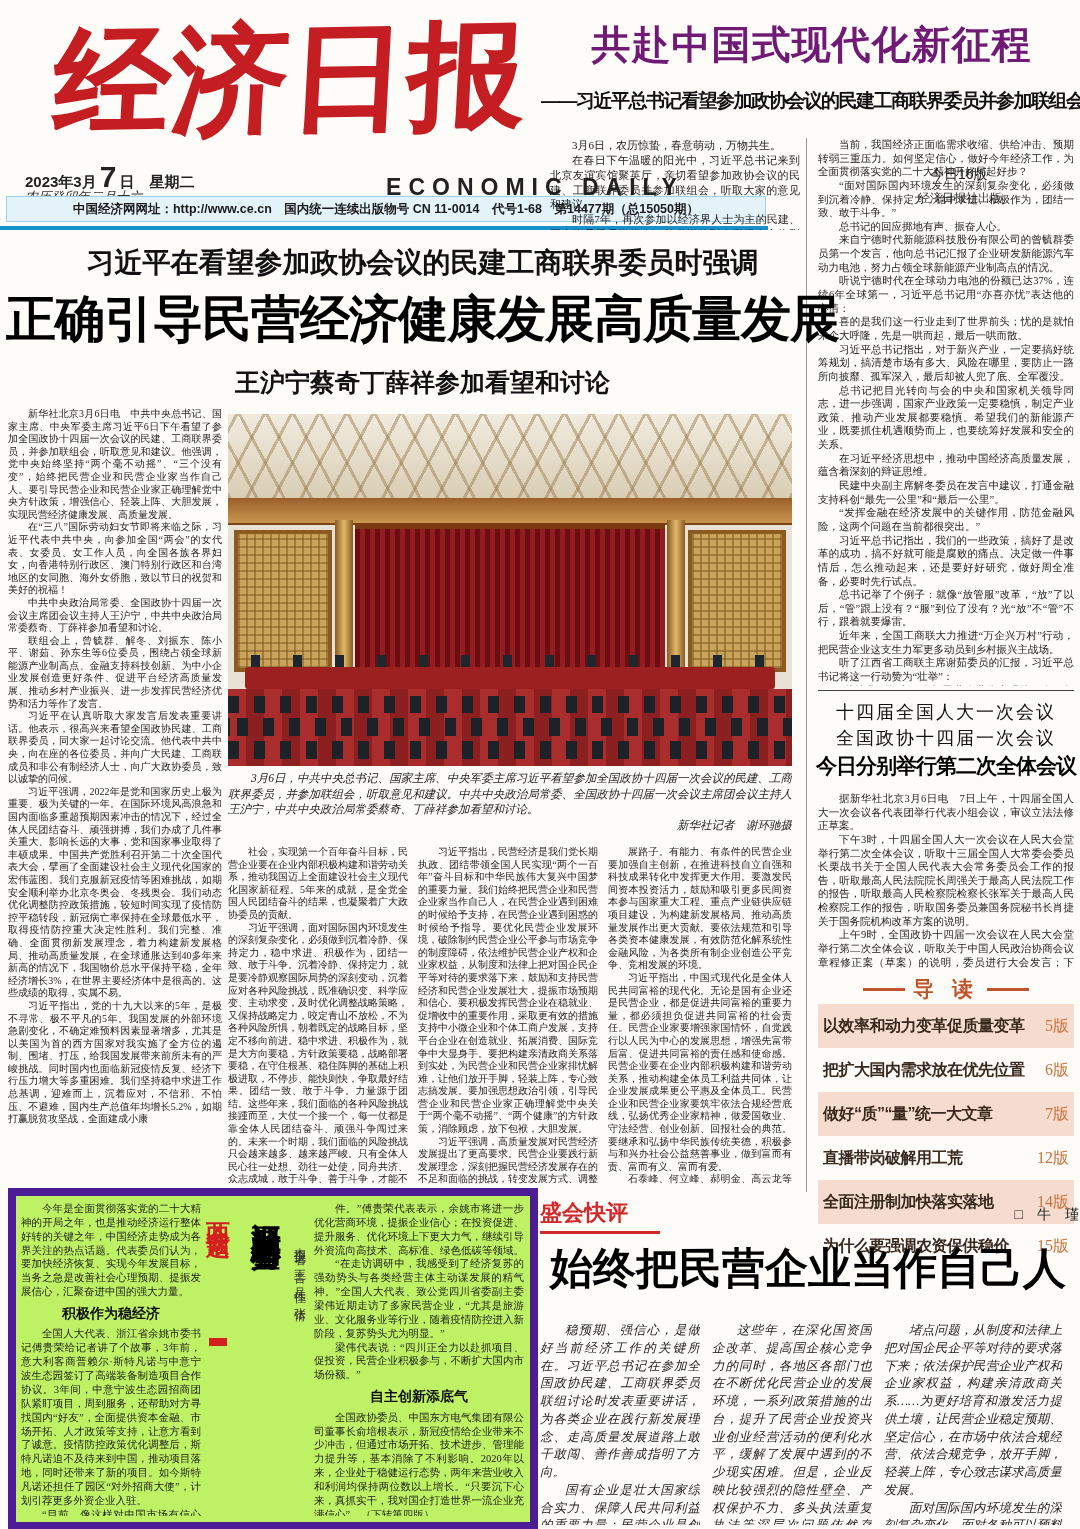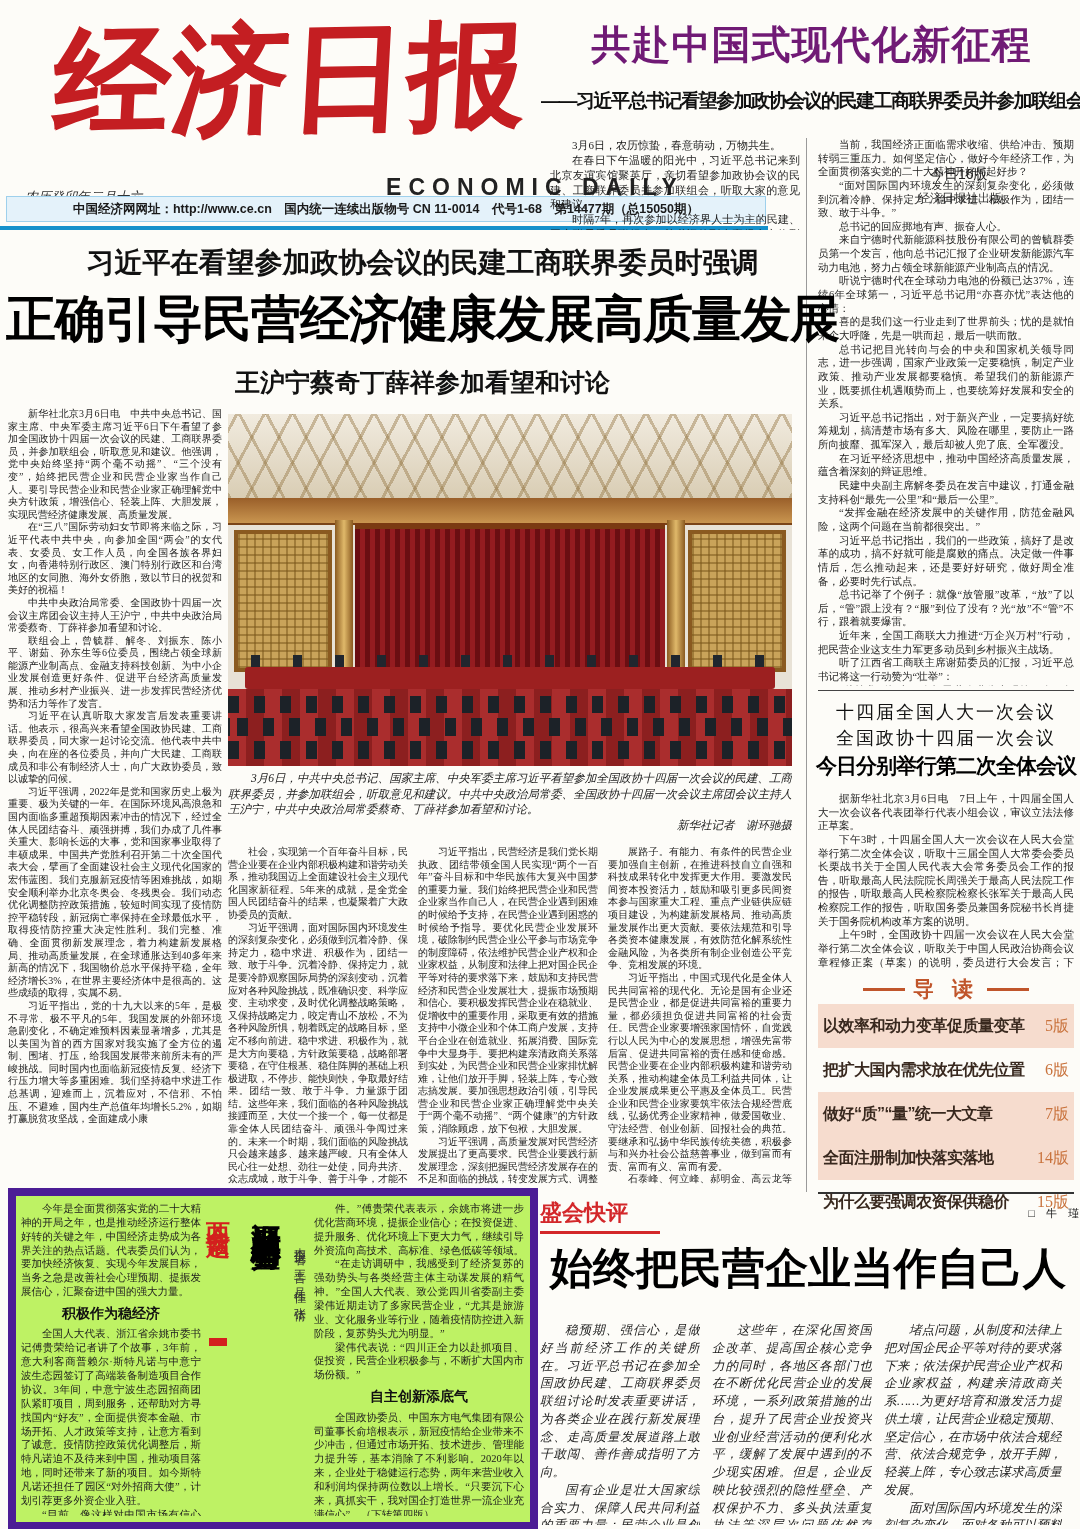--- a/index.html
+++ b/index.html
@@ -79,21 +79,21 @@
   .guide-head{display:flex;align-items:center;justify-content:center;gap:8px;height:30px;}
   .guide-head .gline{height:3px;width:42px;background:#c0552b;}
   .guide-title{color:#c0552b;font-family:"Liberation Sans",sans-serif;font-size:21px;font-weight:900;letter-spacing:6px;}
   .guide-row{display:flex;align-items:center;justify-content:space-between;height:44px;padding:0 5px;}
   .guide-row.alt{background:#f6dcce;}
   .guide-item{font-family:"Liberation Sans",sans-serif;font-size:16px;font-weight:800;color:#38281e;letter-spacing:-0.5px;}
   .guide-page{font-size:16px;color:#c9733d;}
   
   .cm-label{left:540px;top:1198px;width:120px;font-family:"Liberation Sans",sans-serif;font-size:22px;
             font-weight:900;color:#d3272a;border-bottom:3px solid #d3272a;padding-bottom:3px;}
-  .cm-author{left:975px;top:1206px;width:104px;font-size:11px;color:#222;text-align:right;}
+  .cm-author{left:975px;top:1206px;width:104px;font-size:14px;color:#222;text-align:right;}
   .cm-headline{left:536px;top:1240px;width:544px;text-align:center;font-family:"Liberation Sans",sans-serif;
                font-size:43px;font-weight:900;color:#000;}
   .cm-col{top:1322px;height:203px;overflow:hidden;font-size:12.5px;line-height:1.42;font-style:italic;}
   .cm-col1{left:540px;width:160px;} .cm-col2{left:712px;width:160px;} .cm-col3{left:884px;width:178px;}
   
   .redbox{left:8px;top:1188px;width:514px;height:326px;border:8px solid #4c1d95;background:#bef264;}
   .redbox .in{position:absolute;}
   .tb-left{left:5px;top:6px;width:180px;height:314px;overflow:hidden;font-size:10.5px;line-height:1.32;}
   .tb-sub{text-align:center;font-family:"Liberation Sans",sans-serif;font-size:14px;font-weight:800;margin:5px 0;color:#111;}
   .tb-label{left:188px;top:8px;width:30px;height:130px;writing-mode:vertical-rl;font-family:"Liberation Sans",sans-serif;
@@ -103,20 +103,23 @@
             letter-spacing:2px;color:#000;font-family:"Liberation Serif",serif;}
   .tb-byline{left:272px;top:42px;width:20px;height:240px;writing-mode:vertical-rl;font-size:12px;color:#333;letter-spacing:2px;}
   .tb-right{left:298px;top:6px;width:210px;height:314px;overflow:hidden;font-size:10.5px;line-height:1.32;}
 </style>
 </head>
 <body>
 
 <div id="page">
 
   <div class="abs logo">经济日报</div>
+  <div class="abs dateline">
+    <span>2023年3月</span><span class="day">7</span><span>日　星期二</span>
+  </div>
   <div class="abs lunar">农历癸卯年二月十六</div>
   <div class="abs engname">ECONOMIC DAILY</div>
   <div class="abs edition">今日16版</div>
   <div class="abs publisher">经济日报社出版</div>
   <div class="abs infobar">中国经济网网址：http://www.ce.cn　国内统一连续出版物号 CN 11-0014　代号1-68　第14477期（总15050期）</div>
   <div class="abs bluerule"></div>
 
   <div class="abs tr-headline">共赴中国式现代化新征程</div>
   <div class="abs tr-subtitle">——习近平总书记看望参加政协会议的民建工商联界委员并参加联组会侧记</div>
   <div class="abs tr-intro just">
@@ -125,22 +128,22 @@
     <p>时隔7年，再次参加以经济界人士为主的民建、工商联界委员联组会，总书记的到来赢得大家热烈掌声和期盼目光。</p>
   </div>
   <div class="abs rail-divider"></div>
   <div class="abs rail-col just">
     <p>当前，我国经济正面临需求收缩、供给冲击、预期转弱三重压力。如何坚定信心，做好今年经济工作，为全面贯彻落实党的二十大精神开好局起好步？</p>
     <p>“面对国际国内环境发生的深刻复杂变化，必须做到沉着冷静、保持定力，稳中求进、积极作为，团结一致、敢于斗争。”</p>
     <p>总书记的回应掷地有声、振奋人心。</p>
     <p>来自宁德时代新能源科技股份有限公司的曾毓群委员第一个发言，他向总书记汇报了企业研发新能源汽车动力电池，努力占领全球新能源产业制高点的情况。</p>
     <p>听说宁德时代在全球动力电池的份额已达37%，连续6年全球第一，习近平总书记用“亦喜亦忧”表达他的心情：</p>
     <p>喜的是我们这一行业走到了世界前头；忧的是就怕来个大呼隆，先是一哄而起，最后一哄而散。</p>
+    <p>习近平总书记指出，对于新兴产业，一定要搞好统筹规划，搞清楚市场有多大、风险在哪里，要防止一路所向披靡、孤军深入，最后却被人兜了底、全军覆没。</p>
     <p>总书记把目光转向与会的中央和国家机关领导同志，进一步强调，国家产业政策一定要稳慎，制定产业政策、推动产业发展都要稳慎。希望我们的新能源产业，既要抓住机遇顺势而上，也要统筹好发展和安全的关系。</p>
-    <p>习近平总书记指出，对于新兴产业，一定要搞好统筹规划，搞清楚市场有多大、风险在哪里，要防止一路所向披靡、孤军深入，最后却被人兜了底、全军覆没。</p>
     <p>在习近平经济思想中，推动中国经济高质量发展，蕴含着深刻的辩证思维。</p>
     <p>民建中央副主席解冬委员在发言中建议，打通金融支持科创“最先一公里”和“最后一公里”。</p>
     <p>“发挥金融在经济发展中的关键作用，防范金融风险，这两个问题在当前都很突出。”</p>
     <p>习近平总书记指出，我们的一些政策，搞好了是改革的成功，搞不好就可能是腐败的痛点。决定做一件事情后，怎么推动起来，还是要好好研究，做好周全准备，必要时先行试点。</p>
     <p>总书记举了个例子：就像“放管服”改革，“放”了以后，“管”跟上没有？“服”到位了没有？光“放”不“管”不行，跟着就要爆雷。</p>
     <p>近年来，全国工商联大力推进“万企兴万村”行动，把民营企业这支生力军更多动员到乡村振兴主战场。</p>
     <p>听了江西省工商联主席谢茹委员的汇报，习近平总书记将这一行动赞为“壮举”：</p>
     <p>“从扶贫到振兴，发挥民营企业为实现第二个百年奋斗目标作贡献的潜力非常大。”　　（下转第三版）</p>
   </div>
   <div class="abs rail-hr"></div>
@@ -214,20 +217,24 @@
       <span class="guide-page">5版</span>
     </div>
     <div class="guide-row">
       <span class="guide-item">把扩大国内需求放在优先位置</span>
       <span class="guide-page">6版</span>
     </div>
     <div class="guide-row alt">
       <span class="guide-item">做好“质”“量”统一大文章</span>
       <span class="guide-page">7版</span>
     </div>
+    <div class="guide-row">
+      <span class="guide-item">直播带岗破解用工荒</span>
+      <span class="guide-page">12版</span>
+    </div>
     <div class="guide-row alt">
       <span class="guide-item">全面注册制加快落实落地</span>
       <span class="guide-page">14版</span>
     </div>
     <div class="guide-row">
       <span class="guide-item">为什么要强调农资保供稳价</span>
       <span class="guide-page">15版</span>
     </div>
   </div>
 

